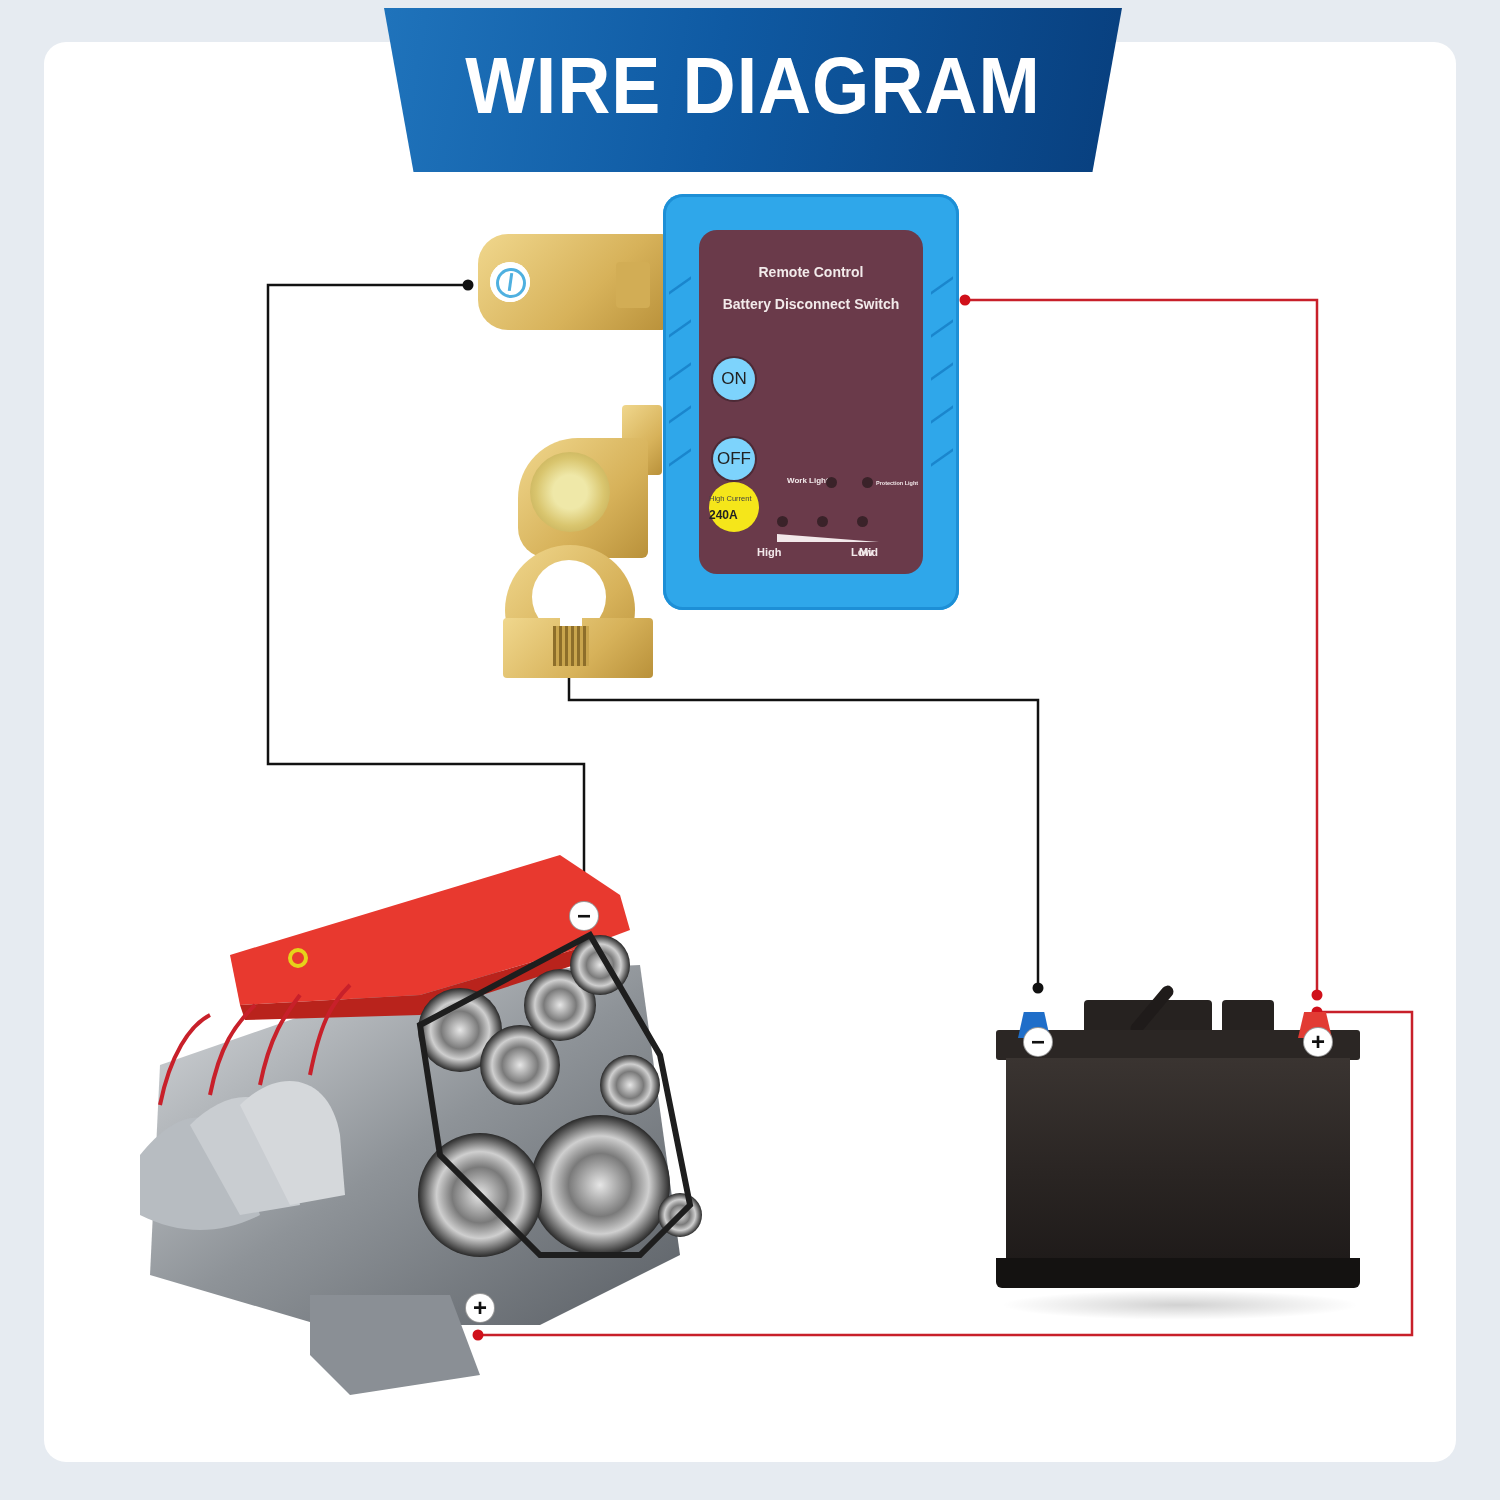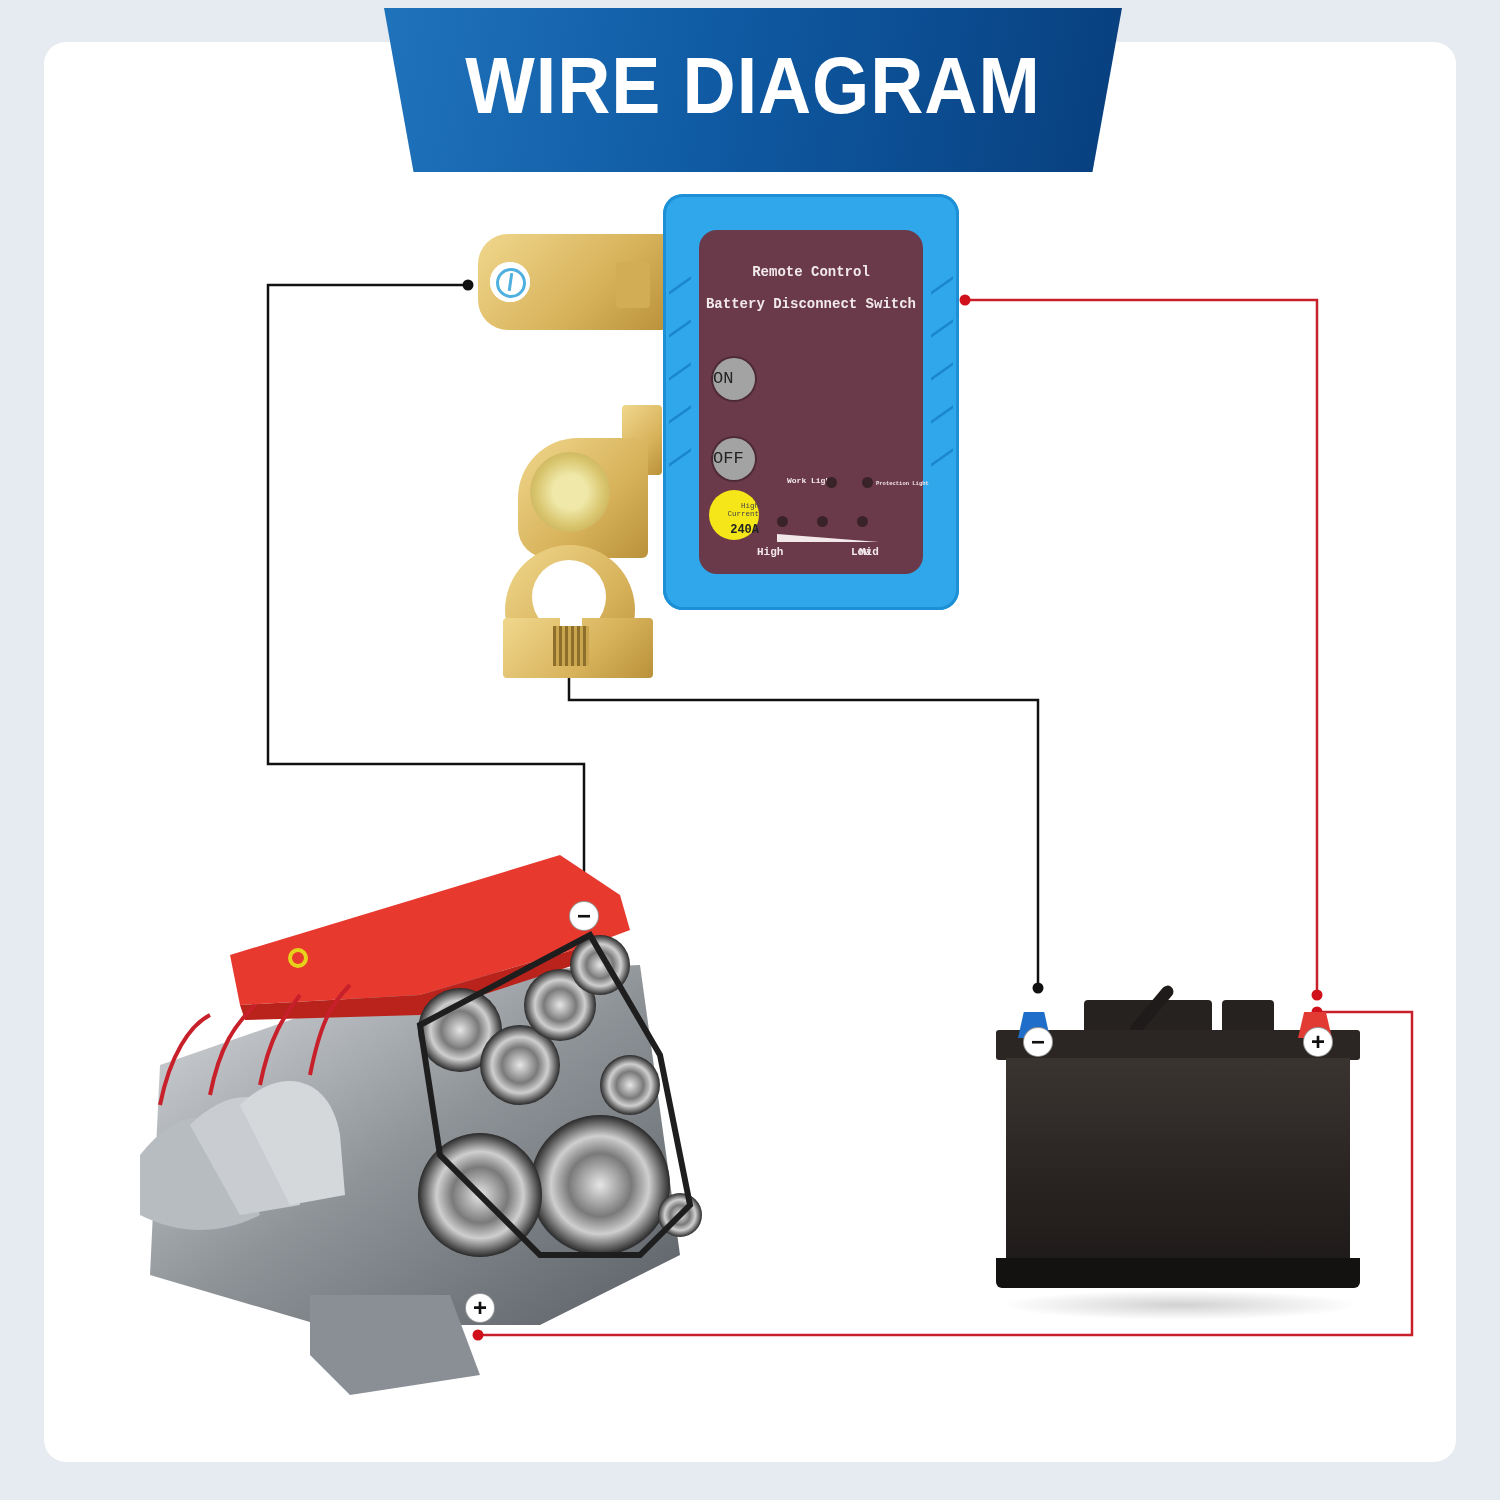--- a/index.html
+++ b/index.html
@@ -16,32 +16,32 @@
   svg.wires { position:absolute; left:0; top:0; }
   
   .module { position:absolute; left:663px; top:194px; width:296px; height:416px;
             background:#2fa7ea; border-radius:20px;
             box-shadow: inset 0 0 0 3px #1d8fd6; }
   .module-side { position:absolute; top:60px; width:22px; height:300px; }
   .module-side.left { left:6px; }
   .module-side.right { right:6px; }
   .module-side span { display:block; height:10px; margin:30px 0; border-top:3px solid #1a86cd; transform:skewY(-35deg); }
   .panel { position:absolute; left:36px; top:36px; width:224px; height:344px;
-           background:#6a3a4a; border-radius:18px;font-family:Liberation Mono, monospace; }
+           background:#6a3a4a; border-radius:18px; }
   .panel-title1 { position:absolute; left:0; right:0; top:34px; text-align:center;
                   color:#f2eaea; font-weight:bold; font-size:14px; }
   .panel-title2 { position:absolute; left:0; right:0; top:66px; text-align:center;
                   color:#f2eaea; font-weight:bold; font-size:14px; }
   .round-btn { position:absolute; left:14px; width:42px; height:42px; border-radius:50%;
-               background:#a3a3a3; color:#222; font-size:17px; text-align:left;
+               background:#7dd3fc; color:#222; font-size:17px; text-align:center;
                line-height:42px; box-shadow: 0 0 0 2px #4d2a36; }
   .feat-list { position:absolute; left:74px; top:136px; margin:0; padding:0; list-style:none; }
   .feat-list li { color:#f0e4e6; font-size:7.5px; font-weight:bold; height:15px; white-space:nowrap; }
-  .badge-240 { position:absolute; left:10px; top:260px; width:50px; height:50px; border-radius:50%;
-               background:#f5e61a; text-align:right; }
+  .badge-240 { position:absolute; left:10px; top:252px; width:50px; height:50px; border-radius:50%;
+               background:#f5e61a; text-align:left; }
   .badge-240 .b1 { display:block; font-size:7.5px; color:#444; margin-top:12px; }
   .badge-240 .b2 { display:block; font-size:12px; color:#222; font-weight:bold; margin-top:5px; }
   .led { position:absolute; width:11px; height:11px; border-radius:50%; background:#3a2229; }
   .led-label { position:absolute; color:#f2e8ea; font-size:8px; font-weight:bold; white-space:nowrap; }
   .led-label.small { font-size:5.5px; }
   .wedge { position:absolute; left:78px; top:304px; width:102px; height:8px;
            background:#f2e8ea; clip-path: polygon(0 100%, 0 0, 100% 0); transform:scaleY(-1); }
   .lvl-label { position:absolute; top:316px; color:#f2e8ea; font-size:11px; font-weight:bold; }
   
   .brass { position:absolute; background:linear-gradient(135deg,#f0d78d,#d7b25a 60%,#b9913a); }

